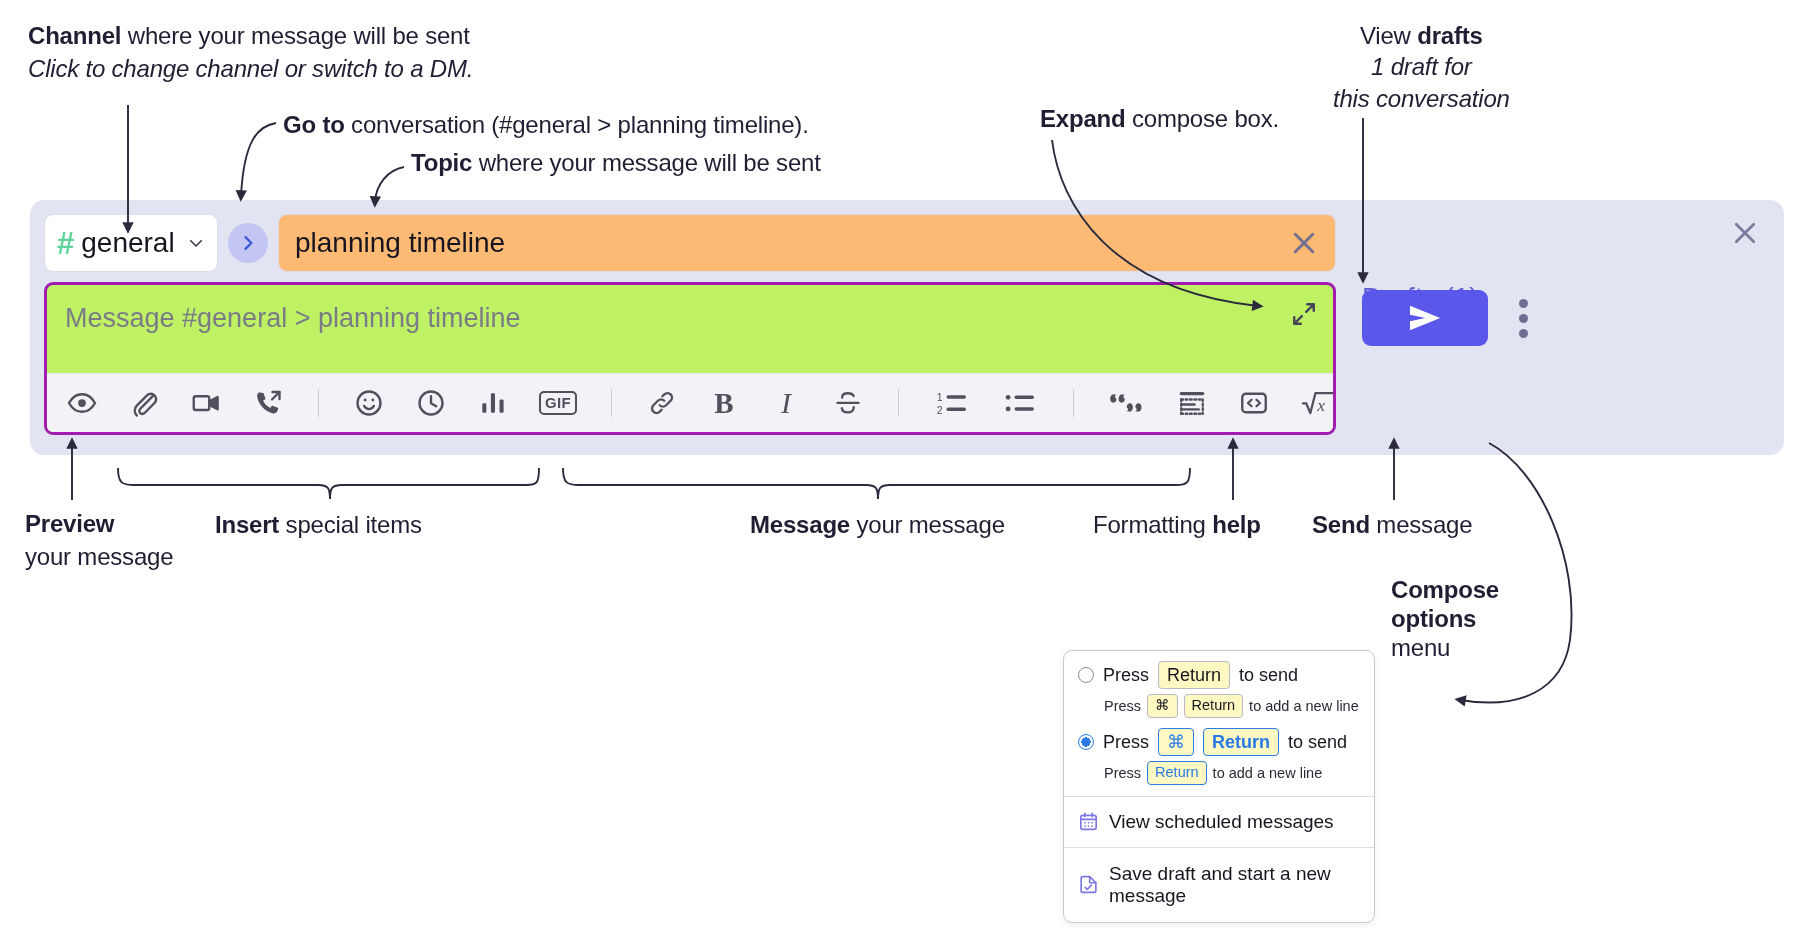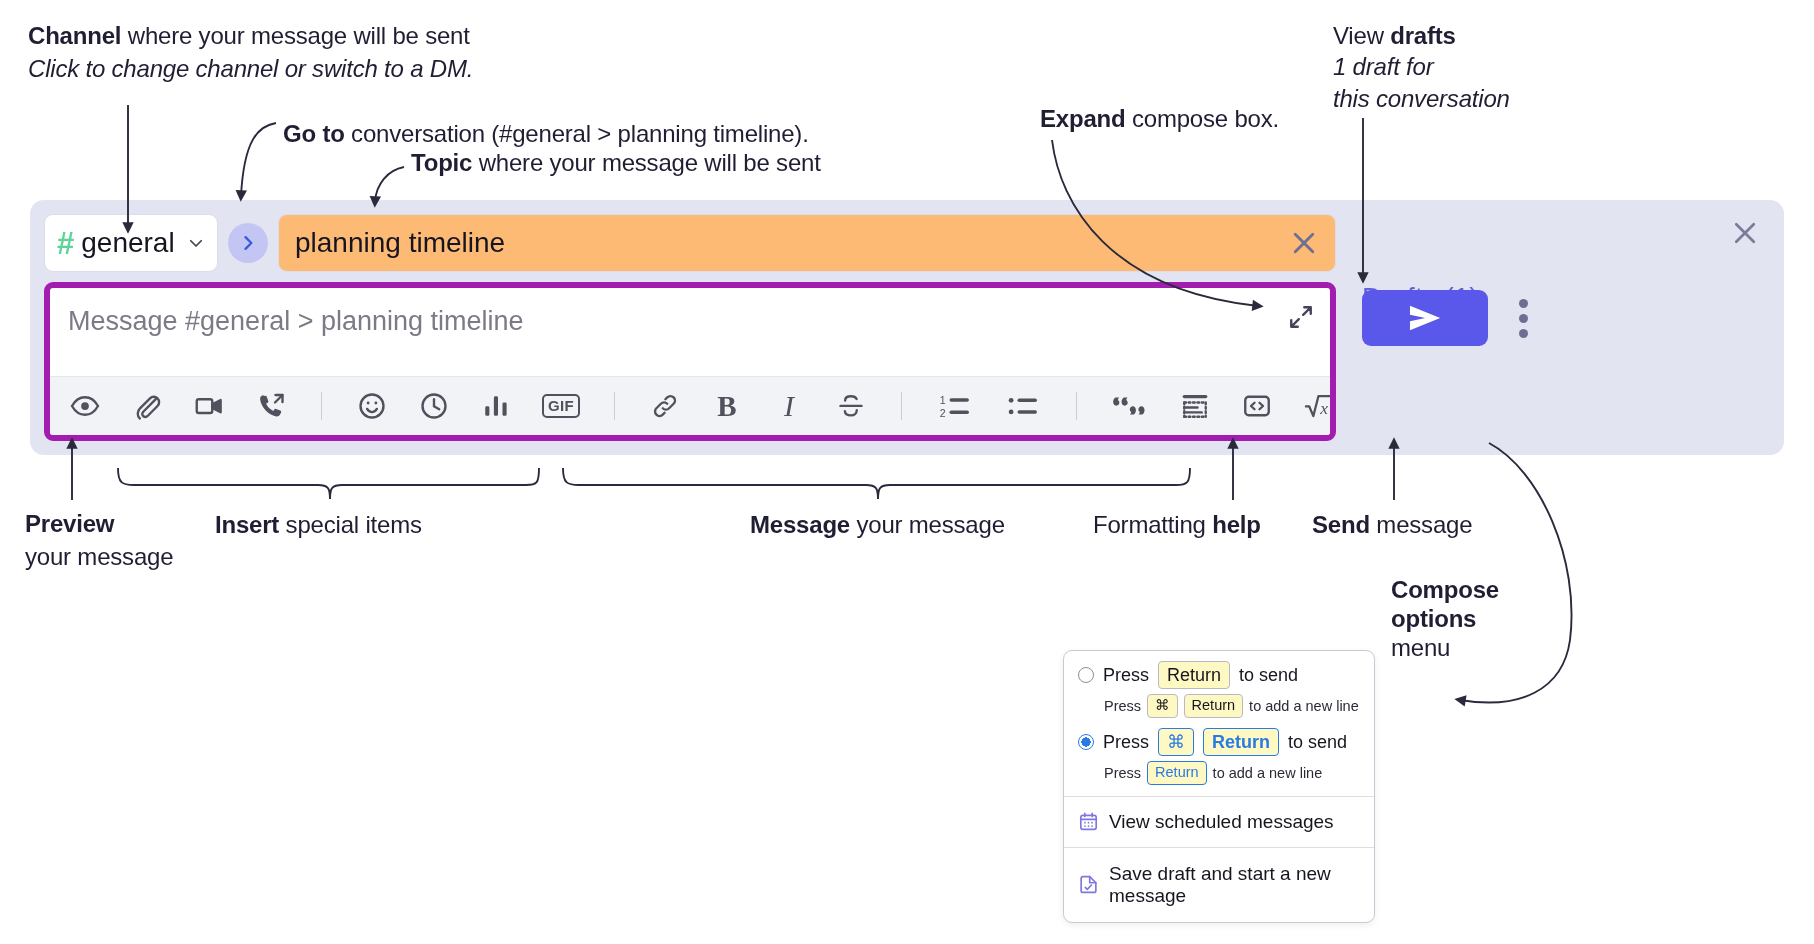--- a/index.html
+++ b/index.html
@@ -38,21 +38,21 @@
   #topic-field{
     flex:1;height:58px;background:#fdba74;border:1px solid #dcdcea;
     border-radius:9px;display:flex;align-items:center;padding:0 16px;
     box-sizing:border-box;
   }
   #topic-value{font-size:28px;color:#16151f;flex:1;}
   #topic-clear{width:30px;height:30px;cursor:pointer;flex:none;}
 
   
   #message-box{
-    margin-top:10px;background:#ffffff;border:6px solid #a21caf;
+    margin-top:10px;background:#bef264;border:3px solid #a21caf;
     border-radius:9px;overflow:hidden;
   }
   #message-area{height:88px;position:relative;}
   #placeholder{
     position:absolute;left:18px;top:18px;font-size:27px;color:#7b7b87;
   }
   #expand-btn{position:absolute;right:16px;top:16px;width:26px;height:26px;cursor:pointer;}
 
   
   #toolbar{
@@ -118,33 +118,33 @@
   #overlay{left:0;top:0;width:1814px;height:944px;pointer-events:none;}
 </style>
 </head>
 <body>
 
 <div class="abs ann" style="left:28px;top:22px;">
   <div><b>Channel</b><span> where your message will be sent</span></div>
   <div style="margin-top:5px;"><i>Click to change channel or switch to a DM.</i></div>
 </div>
 
-<div class="abs ann" style="left:283px;top:120px;">
+<div class="abs ann" style="left:283px;top:111px;">
   <b>Go to</b><span> conversation (#general &gt; planning timeline).</span>
 </div>
 
 <div class="abs ann" style="left:411px;top:149px;">
   <b>Topic</b><span> where your message will be sent</span>
 </div>
 
 <div class="abs ann" style="left:1040px;top:105px;">
   <b>Expand</b><span> compose box.</span>
 </div>
 
-<div class="abs ann" style="left:1333px;top:22px;">
+<div class="abs ann" style="left:1333px;top:22px;text-align:center;">
   <div><span>View </span><b>drafts</b></div>
   <div style="margin-top:3px;"><i>1 draft for</i></div>
   <div style="margin-top:3px;"><i>this conversation</i></div>
 </div>
 
 <div class="abs ann" style="left:25px;top:510px;">
   <div><b>Preview</b></div>
   <div style="margin-top:5px;"><span>your message</span></div>
 </div>
 

